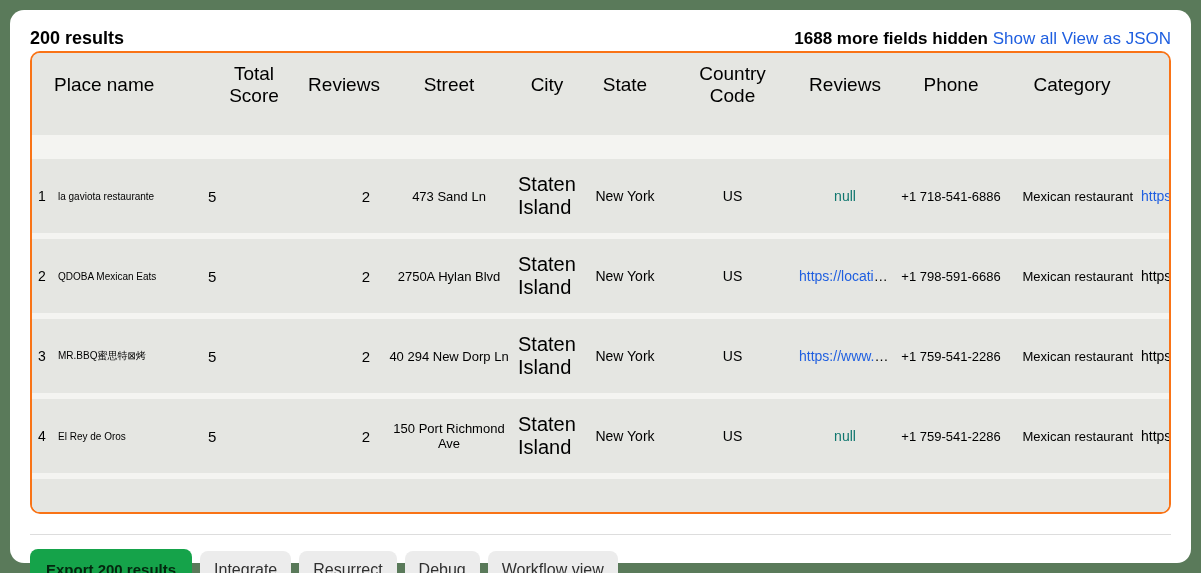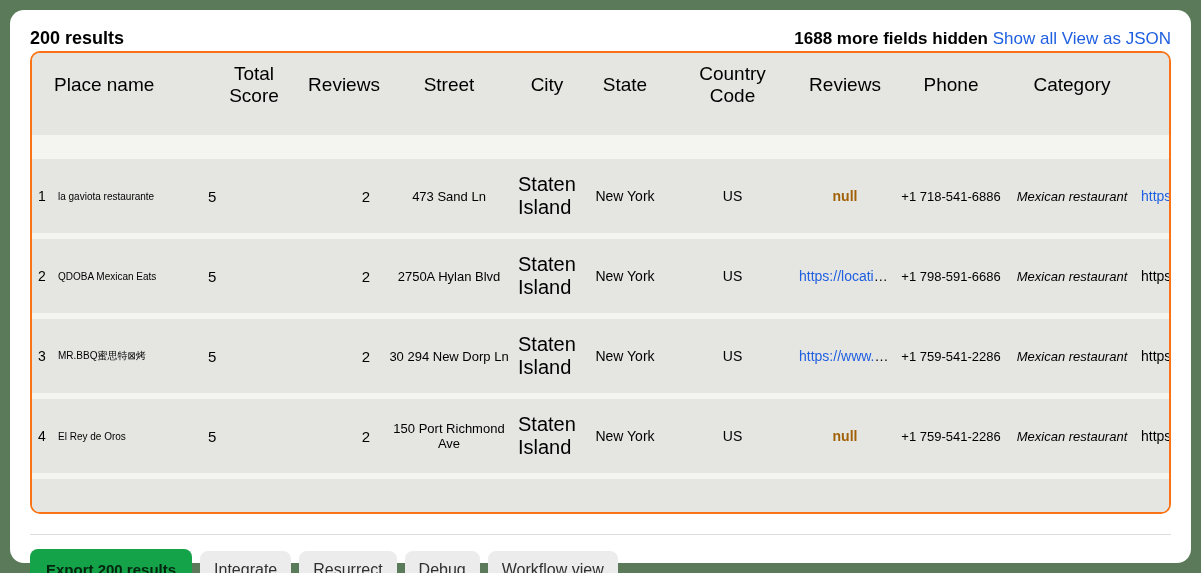--- a/index.html
+++ b/index.html
@@ -92,23 +92,23 @@
     td.idx { text-align: left; font-size: 14px; padding-left: 6px; width: 22px;}
     td.place { text-align: left; font-size: 10px; white-space: normal;}
     td.score { text-align: left; font-size: 15px; }
     td.rev { text-align: right; padding-right: 14px; font-size: 15px;}
     td.street { text-align: center; font-size: 13px; white-space: normal;}
     td.city { text-align: left; font-size: 20px; font-weight: 500; white-space: normal; line-height: 1.15;}
     td.state { text-align: center; font-size: 14px; white-space: normal;}
     td.cc { text-align: center; font-size: 14px;}
     td.web { text-align: center; font-size: 14px;}
     td.web a { color: #1f5fe0; text-decoration: none;}
-    td.web span.null { color: #a16207; font-weight: bold;}
+    td.web span.null { color: #0f766e;}
     td.phone { text-align: center; font-size: 13px;}
-    td.cat { text-align: center; font-size: 13px; font-style: italic;}
+    td.cat { text-align: right; font-size: 13px;}
     td.url { text-align: left; font-size: 14px;}
     td.url a { color: #1f5fe0; text-decoration: none;}
     .spacer-row td { height: 36px; border-top: 6px solid #f4f4f1; background:#e5e6e2;}
     .header-highlight {
       position: absolute;
       border: 2.5px solid #000;
       top: -1px;
       height: 58px;
       pointer-events: none;
       left: 341px;
@@ -203,21 +203,21 @@
             <td class="web"><a>https://location..</a></td>
             <td class="phone">+1 798-591-6686</td>
             <td class="cat">Mexican restaurant</td>
             <td class="url">https://www.g....</td>
           </tr>
           <tr>
             <td class="idx">3</td>
             <td class="place">MR.BBQ蜜思特⊠烤</td>
             <td class="score">5</td>
             <td class="rev">2</td>
-            <td class="street">30 294 New Dorp Ln</td>
+            <td class="street">40 294 New Dorp Ln</td>
             <td class="city">Staten Island</td>
             <td class="state">New York</td>
             <td class="cc">US</td>
             <td class="web"><a>https://www.mrb..</a></td>
             <td class="phone">+1 759-541-2286</td>
             <td class="cat">Mexican restaurant</td>
             <td class="url">https://www.g...</td>
           </tr>
           <tr>
             <td class="idx">4</td>

